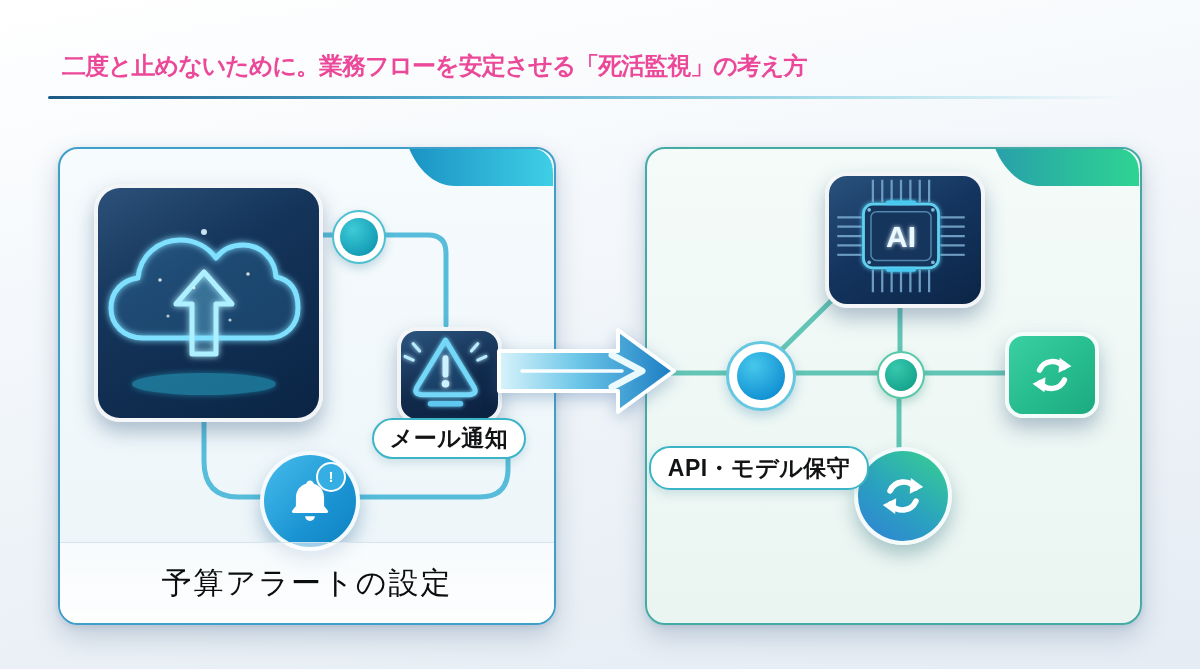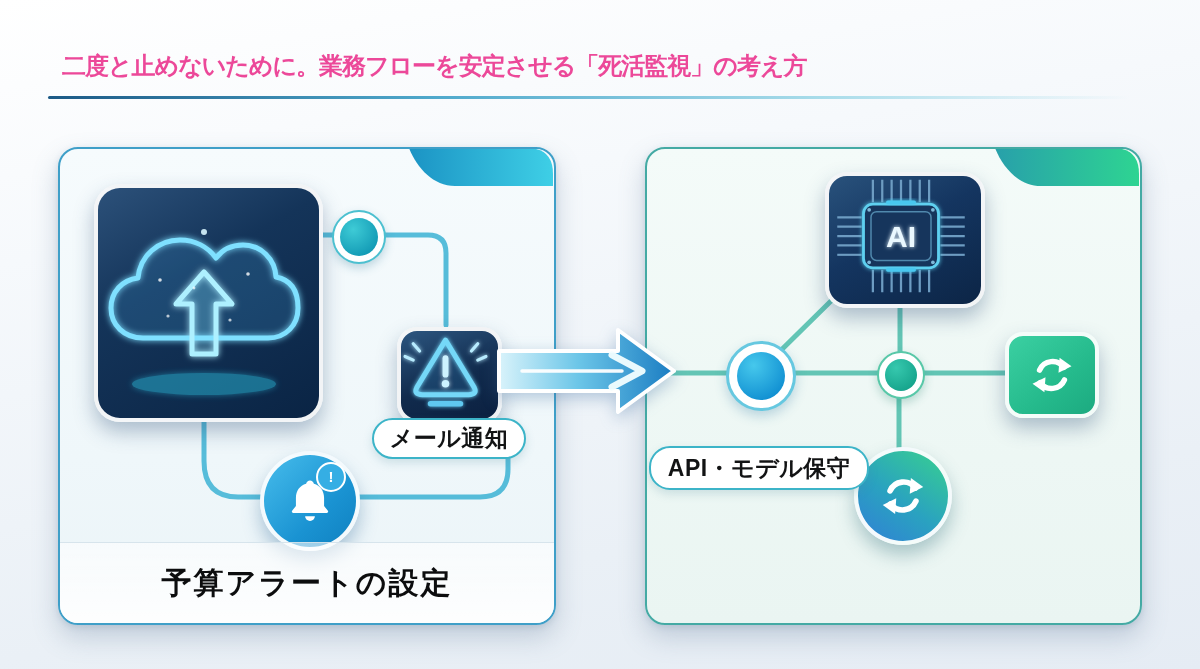--- a/index.html
+++ b/index.html
@@ -102,21 +102,21 @@
   }
   .pill-mail{left:312px;top:269px;width:150px;height:37px;}
   .pill-api{left:2px;top:265px;width:216px;height:40px;margin-top:32px;}
   
   .caption-strip{
     position:absolute;left:0;right:0;bottom:0;height:80px;z-index:2;
     background:linear-gradient(180deg,rgba(255,255,255,.58),rgba(255,255,255,.92));
     border-top:1px solid rgba(175,202,218,.5);
     display:flex;align-items:center;justify-content:center;
   }
-  .caption-text{font-size:30px;font-weight:700;color:#0c0d0e;letter-spacing:2px;white-space:nowrap;}
+  .caption-text{font-size:30px;font-weight:400;color:#0c0d0e;letter-spacing:2px;white-space:nowrap;}
   
   .flow-arrow{position:absolute;left:496px;top:327px;width:184px;height:90px;z-index:5;
     filter:drop-shadow(0 5px 8px rgba(60,110,160,.35));}
 </style>
 </head>
 <body>
 
 <div class="canvas">
 
   <h1 class="title">二度と止めないために。業務フローを安定させる「死活監視」の考え方</h1>

